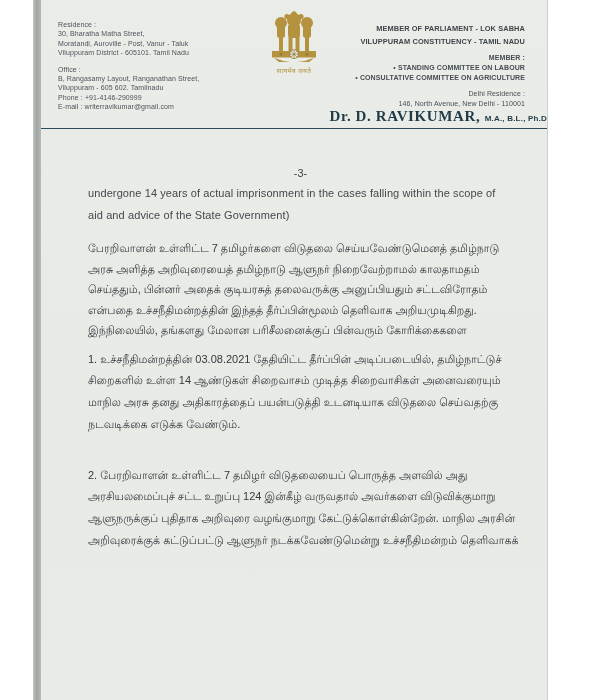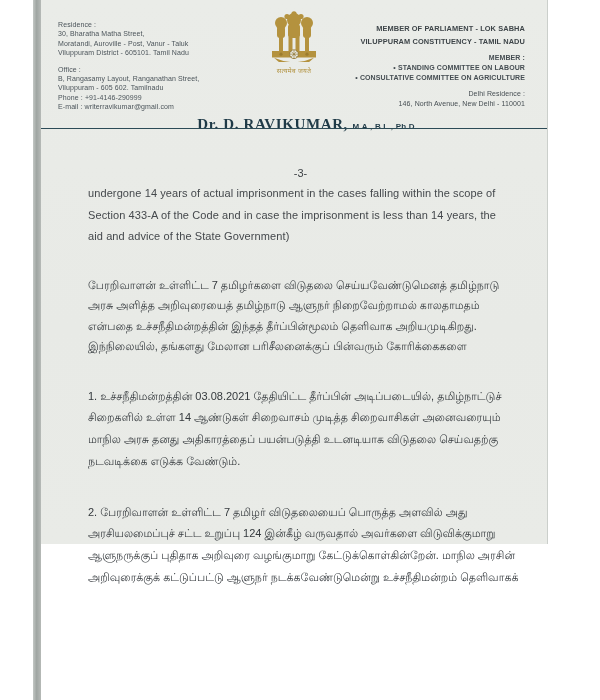--- a/index.html
+++ b/index.html
@@ -7,21 +7,21 @@
     width:600px;height:700px;position:relative;overflow:hidden;
     background:#ffffff;
     font-family:"Liberation Sans", sans-serif;
     -webkit-font-smoothing:antialiased;
   }
   .edge-shadow{
     position:absolute;left:33px;top:0;width:8px;height:700px;
     background:linear-gradient(90deg,#c3c7c4 0%,#9fa5a2 45%,#b6bab7 100%);
   }
   .page{
-    position:absolute;left:41px;top:0;width:506px;height:544px;
+    position:absolute;left:41px;top:0;width:506px;height:700px;
     background:linear-gradient(180deg,#eaece8 0%,#e8eae6 60%,#e9ebe7 100%);
     border-right:1px solid #cbcfcb;
   }
   
   .letterhead{position:relative;height:106px;}
   .lh-left{
     position:absolute;left:17px;top:20px;
     font-size:7px;line-height:9.4px;color:#4b545a;letter-spacing:.1px;
   }
   .blk-gap{height:7px;}
@@ -32,44 +32,44 @@
   .lh-right .big{font-size:7.4px;font-weight:bold;line-height:13px;color:#3e4549;}
   .lh-right .member{font-weight:bold;margin-top:5px;}
   .lh-right .committee{font-weight:bold;}
   .lh-right .delhi{margin-top:6px;}
   .emblem{
     position:absolute;left:50%;top:10px;transform:translateX(-50%);
     width:86px;text-align:center;
   }
   .motto{font-size:6.5px;color:#b2923f;margin-top:0px;letter-spacing:.3px;}
   .name-row{
-    position:absolute;top:107px;left:12px;width:100%;text-align:center;
-    color:#1f3a47;white-space:nowrap;margin-top:8px;
+    position:absolute;top:107px;left:0;width:100%;text-align:right;
+    color:#1f3a47;white-space:nowrap;
   }
   .name{
     font-family:"Liberation Serif", serif;font-weight:bold;
     font-size:15px;letter-spacing:.6px;
   }
   .creds{font-size:8px;font-weight:bold;letter-spacing:.2px;}
   .rule{
     position:absolute;top:128px;left:0;width:100%;
     border-top:1.8px solid #2c4b57;
   }
   
   .doc{
     position:absolute;top:129px;left:47px;right:34px;
     color:#43474b;
   }
   .pageno{ text-align:center;margin-top:38px;font-size:11px;color:#3e4246; }
   .para{ font-size:11px; }
   .para .ln{white-space:nowrap;}
   .para-en{ margin-top:4px;line-height:21.5px;letter-spacing:.1px;color:#44484c; }
   .para-ta{ color:#34393d; }
-  .para-ta1{ margin-top:27px;line-height:20.5px; }
-  .para-ta2{ margin-top:29px;line-height:21.8px; }
+  .para-ta1{ margin-top:12px;line-height:20.5px; }
+  .para-ta2{ margin-top:8px;line-height:21.8px; }
   .para-ta3{ margin-top:29px;line-height:21.8px; }
 </style>
 </head>
 <body>
 
 <div class="edge-shadow"></div>
 
 <div class="page">
 
   <div class="letterhead">
@@ -138,27 +138,27 @@
     <span class="name">Dr. D. RAVIKUMAR,</span>
     <span class="creds">M.A., B.L., Ph.D</span>
   </div>
   <div class="rule"></div>
 
   <div class="doc">
     <div class="pageno">-3-</div>
 
     <div class="para para-en">
       <div class="ln">undergone 14 years of actual imprisonment in the cases falling within the scope of</div>
-      <div class="ln">Section 433-A of the Code and in case the imprisonment is less than 14 years, the</div>
       <div class="ln">aid and advice of the State Government)</div>
     </div>
 
     <div class="para para-ta para-ta1">
       <div class="ln">பேரறிவாளன் உள்ளிட்ட 7 தமிழர்களை விடுதலை செய்யவேண்டுமெனத் தமிழ்நாடு</div>
       <div class="ln">அரசு அளித்த அறிவுரையைத் தமிழ்நாடு ஆளுநர் நிறைவேற்றாமல் காலதாமதம்</div>
+      <div class="ln">செய்ததும், பின்னர் அதைக் குடியரசுத் தலைவருக்கு அனுப்பியதும் சட்டவிரோதம்</div>
       <div class="ln">என்பதை  உச்சநீதிமன்றத்தின் இந்தத் தீர்ப்பின்மூலம் தெளிவாக அறியமுடிகிறது.</div>
       <div class="ln">இந்நிலையில், தங்களது மேலான பரிசீலனைக்குப் பின்வரும் கோரிக்கைகளை</div>
     </div>
 
     <div class="para para-ta para-ta2">
       <div class="ln">1. உச்சநீதிமன்றத்தின் 03.08.2021 தேதியிட்ட தீர்ப்பின் அடிப்படையில், தமிழ்நாட்டுச்</div>
       <div class="ln">சிறைகளில் உள்ள   14 ஆண்டுகள் சிறைவாசம் முடித்த சிறைவாசிகள் அனைவரையும்</div>
       <div class="ln">மாநில அரசு தனது அதிகாரத்தைப் பயன்படுத்தி உடனடியாக விடுதலை செய்வதற்கு</div>
       <div class="ln">நடவடிக்கை எடுக்க வேண்டும்.</div>
     </div>

